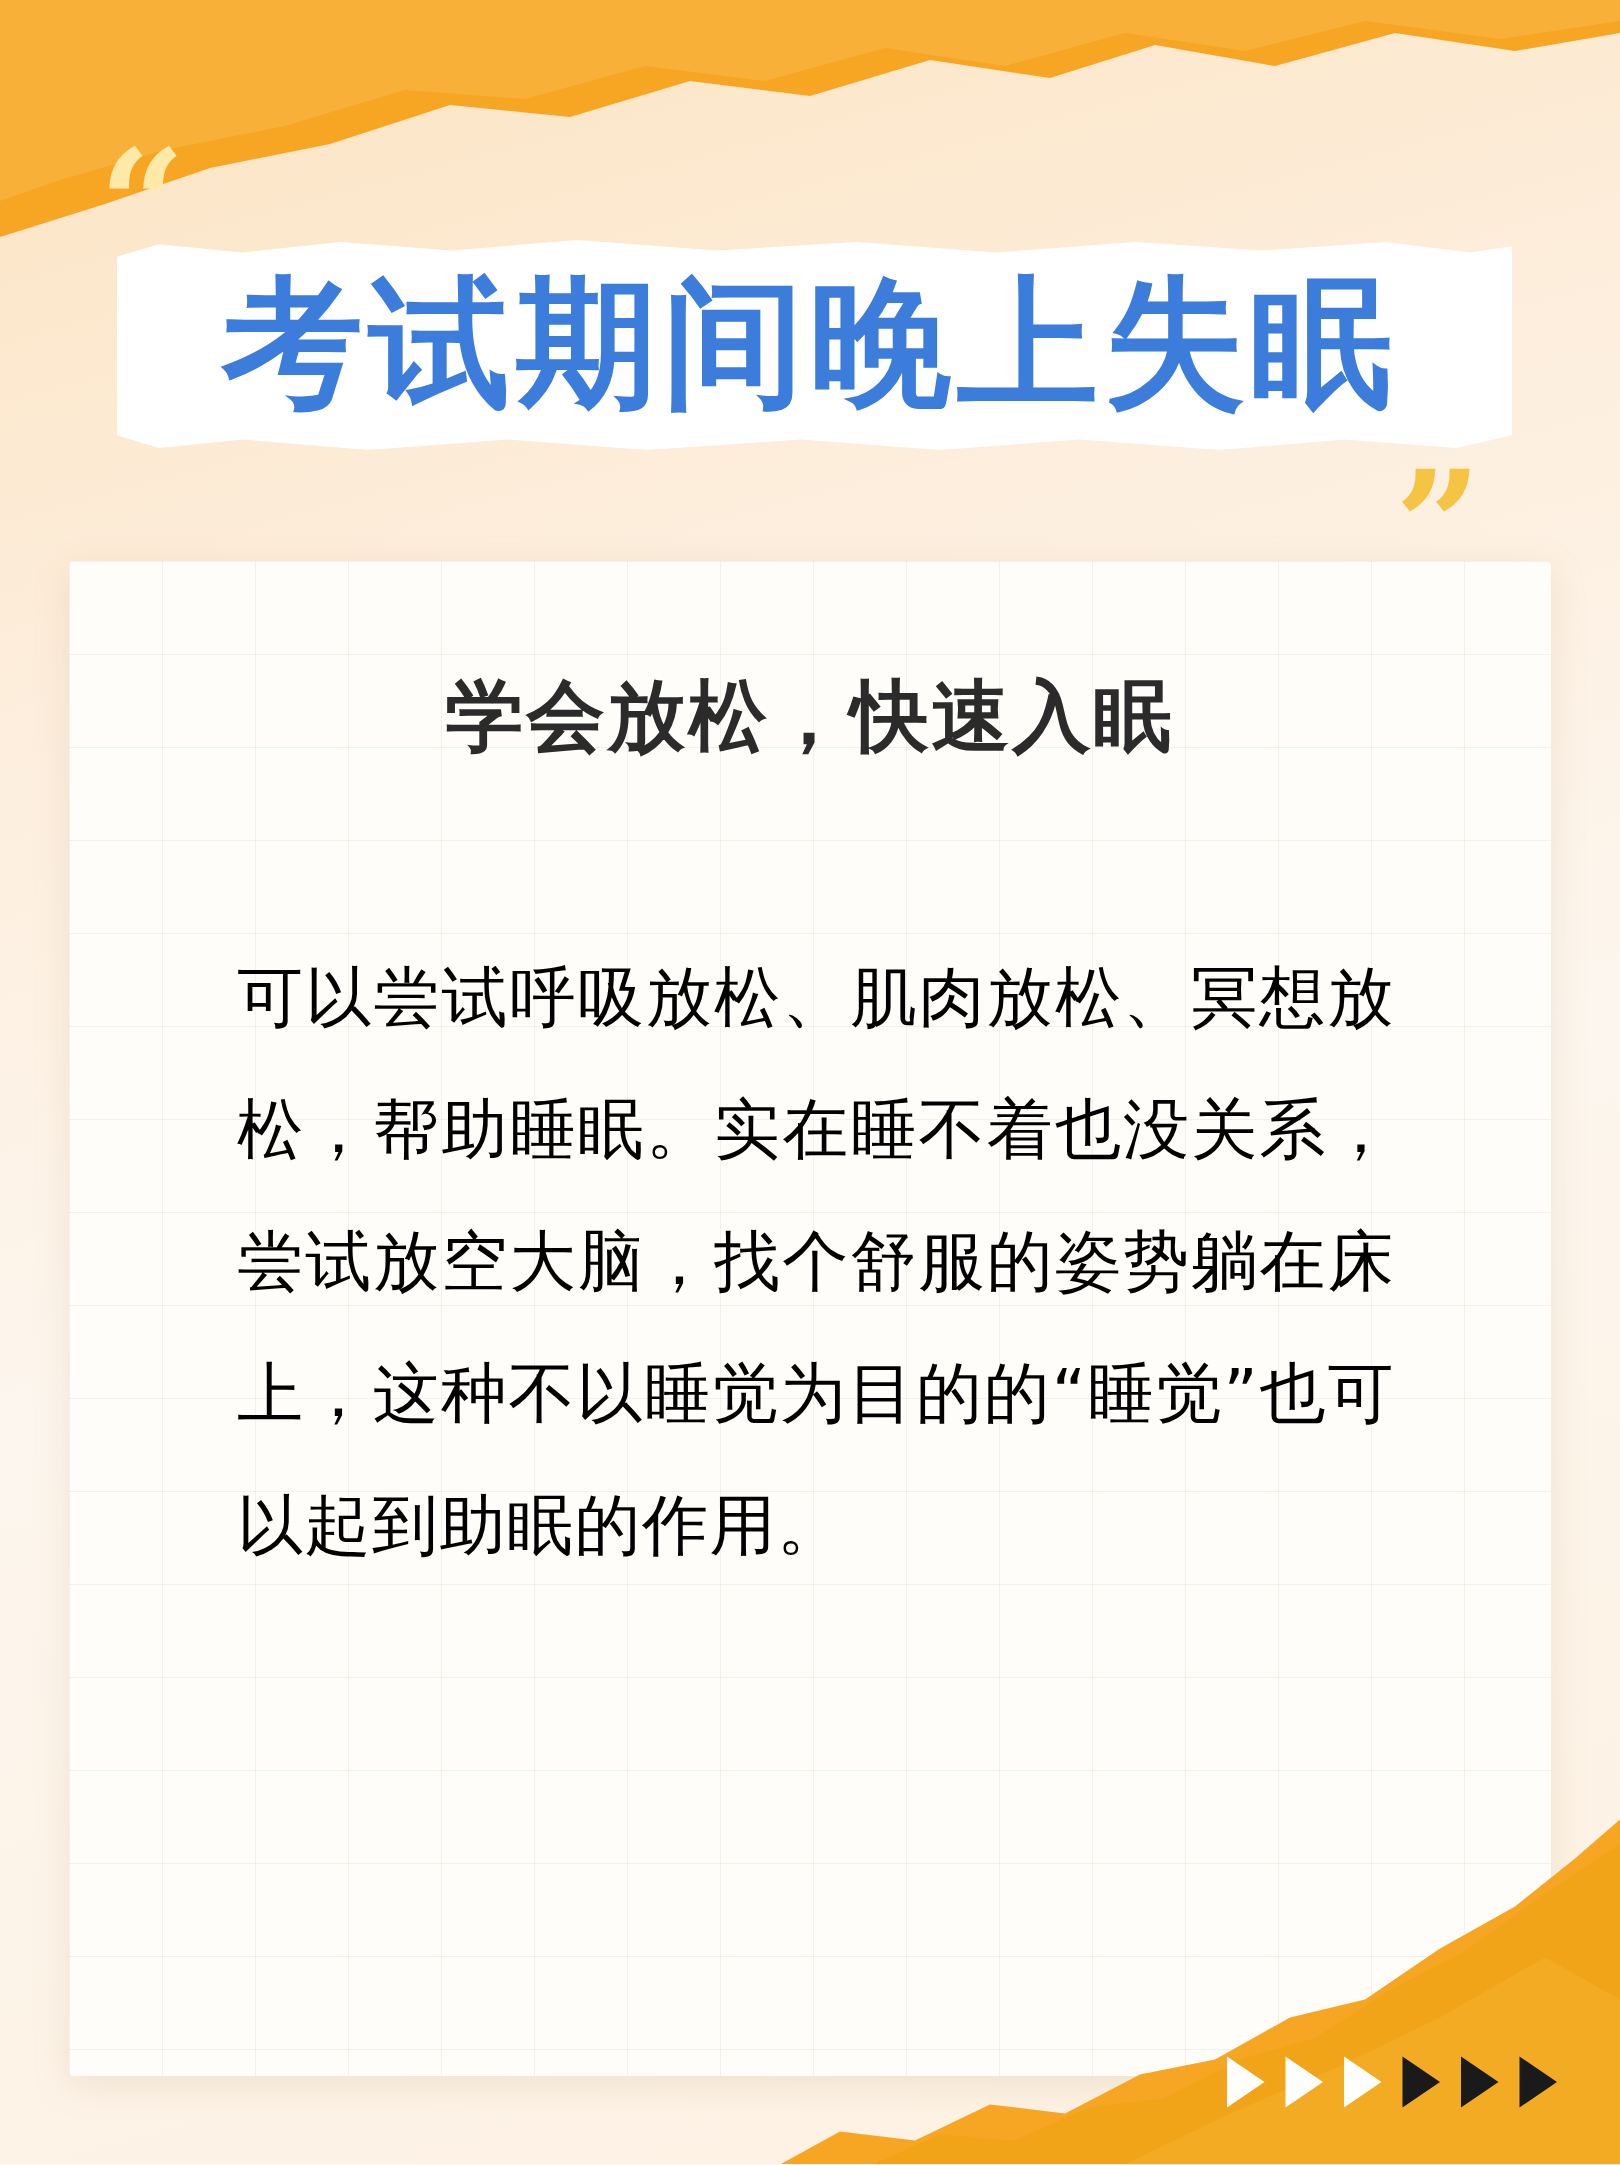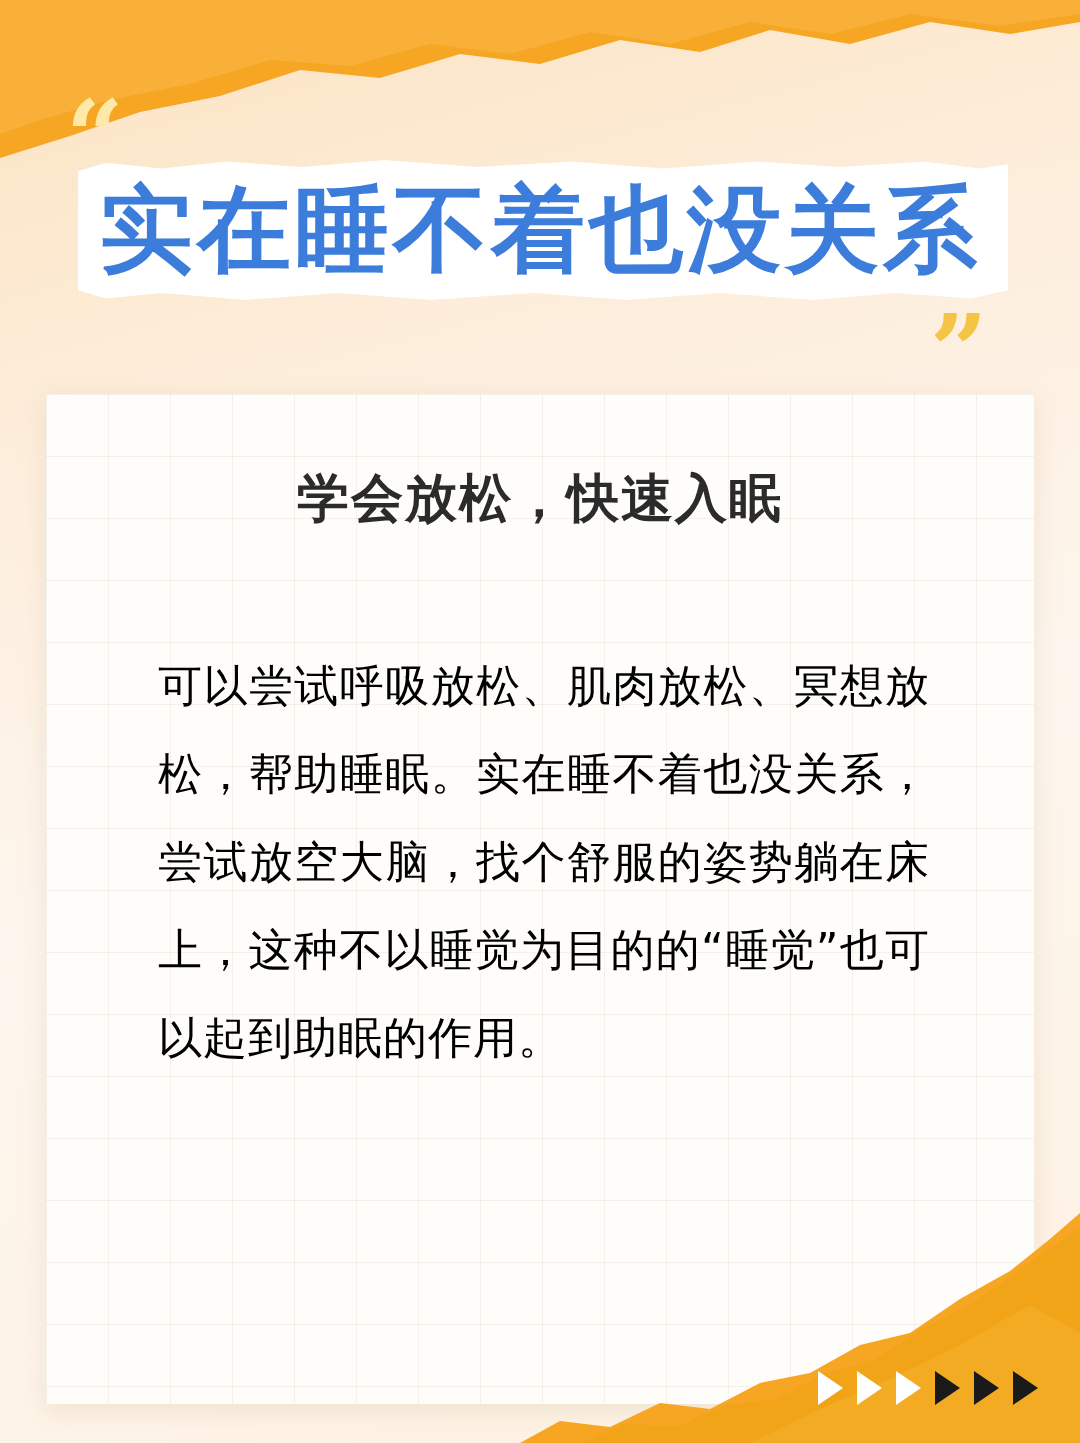--- a/index.html
+++ b/index.html
@@ -95,21 +95,21 @@
     letter-spacing: 4px;
     color: #3c7ddb;
     text-shadow: 3px 4px 0 rgba(255,255,255,0.85);
     white-space: nowrap;
   }
 
   
   .card {
     position: absolute;
     left: 46px;
-    top: 394px;
+    top: 374px;
     width: 988px;
     height: 1010px;
     background: #fffdf9;
     border-radius: 3px;
     box-shadow: 0 6px 24px rgba(180, 150, 110, 0.18);
     overflow: hidden;
   }
   .card .grid {
     position: absolute;
     inset: 0;
@@ -196,21 +196,21 @@
     <svg class="band-fill" viewBox="0 0 1080 190" preserveAspectRatio="none">
       <path d="M0,0 L1080,0 L1080,22 L1010,34 L930,22 L850,44 L770,30 L700,52 L620,40 L540,64 L460,54 L380,78 L300,70 L220,96 L140,112 L70,136 L0,158 Z" fill="#f6a623"></path>
       <path d="M0,0 L1080,0 L1080,14 L1000,26 L910,14 L830,34 L750,22 L670,44 L590,32 L510,54 L430,44 L350,66 L270,60 L190,84 L110,100 L40,120 L0,134 Z" fill="#f8b23c" opacity="0.85"></path>
     </svg>
   </div>
 
   <div class="quote-open">“</div>
 
   <div class="headline-wrap">
     <div class="headline-paper"></div>
-    <div class="headline-text">实在睡不着也没关系</div>
+    <div class="headline-text">考试期间晚上失眠</div>
   </div>
 
   <div class="quote-close">”</div>
 
   <div class="card">
     <div class="grid"></div>
 
     <div class="card-title-wrap">
       <span class="card-title">学会放松，快速入眠<span class="underline"></span></span>
     </div>

